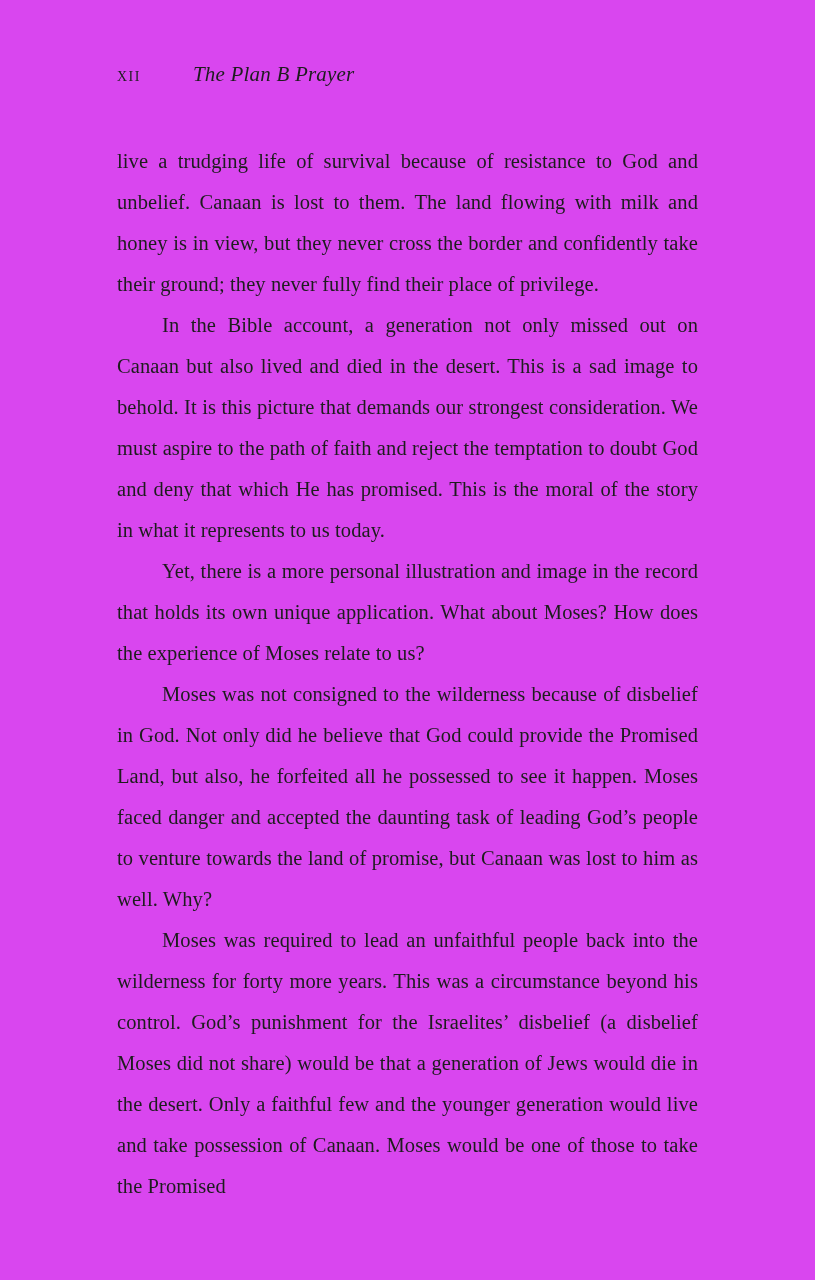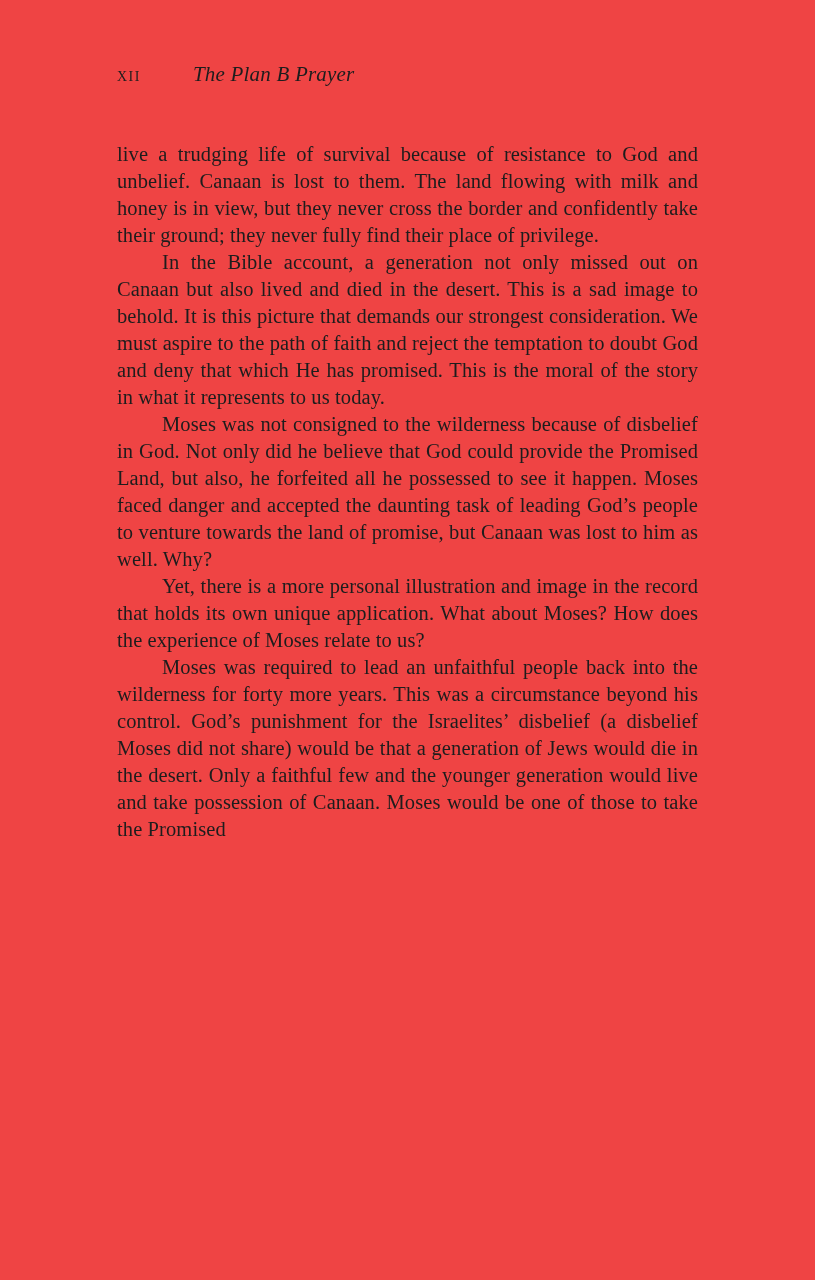--- a/index.html
+++ b/index.html
@@ -34,40 +34,40 @@
     font-size: 21px;
     margin-left: 52px;
     letter-spacing: 0.2px;
   }
   .body-text {
     position: absolute;
     top: 141px;
     left: 117px;
     width: 581px;
     font-size: 20.5px;
-    line-height: 27px;
+    line-height: 41px;
     text-align: justify;
     letter-spacing: 0.1px;
   }
   .body-text p {
     margin: 0;
     padding: 0;
   }
   .body-text p.indent {
     text-indent: 45px;
   }
 </style>
 </head>
 <body>
 
-<div class="page" style="color: rgb(29, 29, 29); background: #ef4444;">
+<div class="page" style="color: rgb(29, 29, 29); background: #d946ef;">
   <header class="running-header">
     <span class="folio">xii</span>
     <span class="running-title">The Plan B Prayer</span>
   </header>
   <main class="body-text" id="body-text">
       <p class="">live a trudging life of survival because of resistance to God and unbelief. Canaan is lost to them. The land flowing with milk and honey is in view, but they never cross the border and confidently take their ground; they never fully find their place of privilege.</p>
       <p class="indent">In the Bible account, a generation not only missed out on Canaan but also lived and died in the desert. This is a sad image to behold. It is this picture that demands our strongest consideration. We must aspire to the path of faith and reject the temptation to doubt God and deny that which He has promised. This is the moral of the story in what it represents to us today.</p>
+      <p class="indent">Yet, there is a more personal illustration and image in the record that holds its own unique application. What about Moses? How does the experience of Moses relate to us?</p>
       <p class="indent">Moses was not consigned to the wilderness because of disbelief in God. Not only did he believe that God could provide the Promised Land, but also, he forfeited all he possessed to see it happen. Moses faced danger and accepted the daunting task of leading God’s people to venture towards the land of promise, but Canaan was lost to him as well. Why?</p>
-      <p class="indent">Yet, there is a more personal illustration and image in the record that holds its own unique application. What about Moses? How does the experience of Moses relate to us?</p>
       <p class="indent">Moses was required to lead an unfaithful people back into the wilderness for forty more years. This was a circumstance beyond his control. God’s punishment for the Israelites’ disbelief (a disbelief Moses did not share) would be that a generation of Jews would die in the desert. Only a faithful few and the younger generation would live and take possession of Canaan. Moses would be one of those to take the Promised</p>
     </main>
 </div>
 
 </body></html>

